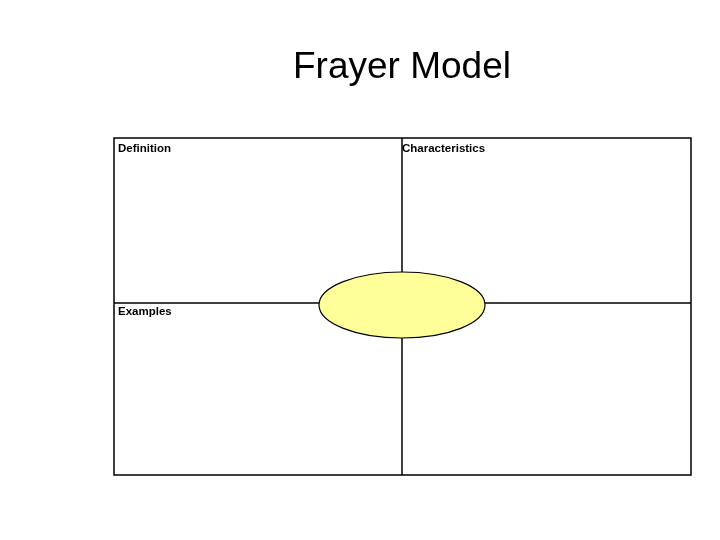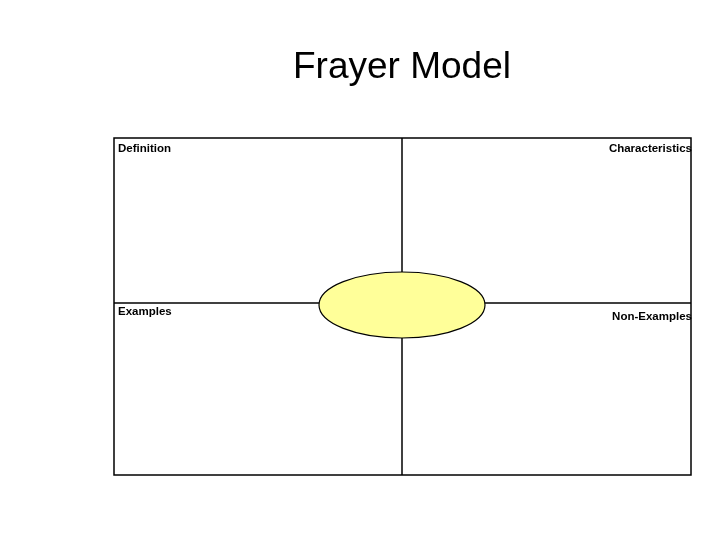--- a/index.html
+++ b/index.html
@@ -66,21 +66,20 @@
   }
   #label-definition {
     left: 76px;
     top: 142px;
     text-align: left;
   }
   #label-characteristics {
     left: 360px;
     top: 142px;
     width: 290px;
-    text-align: right;
   }
   #label-examples {
     left: 76px;
     top: 305px;
     text-align: left;
   }
   #label-non-examples {
     left: 360px;
     top: 310px;
     width: 290px;
@@ -122,17 +121,16 @@
       <ellipse cx="360" cy="305" rx="83" ry="33" fill="#ffff99" stroke="#000000" stroke-width="1.2"></ellipse>
 
     </svg>
 
     <div class="quad-label" id="label-definition">Definition</div>
 
     <div class="quad-label" id="label-characteristics">Characteristics</div>
 
     <div class="quad-label" id="label-examples">Examples</div>
 
-    <div class="quad-label" id="label-non-examples">Non-Examples</div>
 
 
   </div>
 </div>
 
 </body></html>

